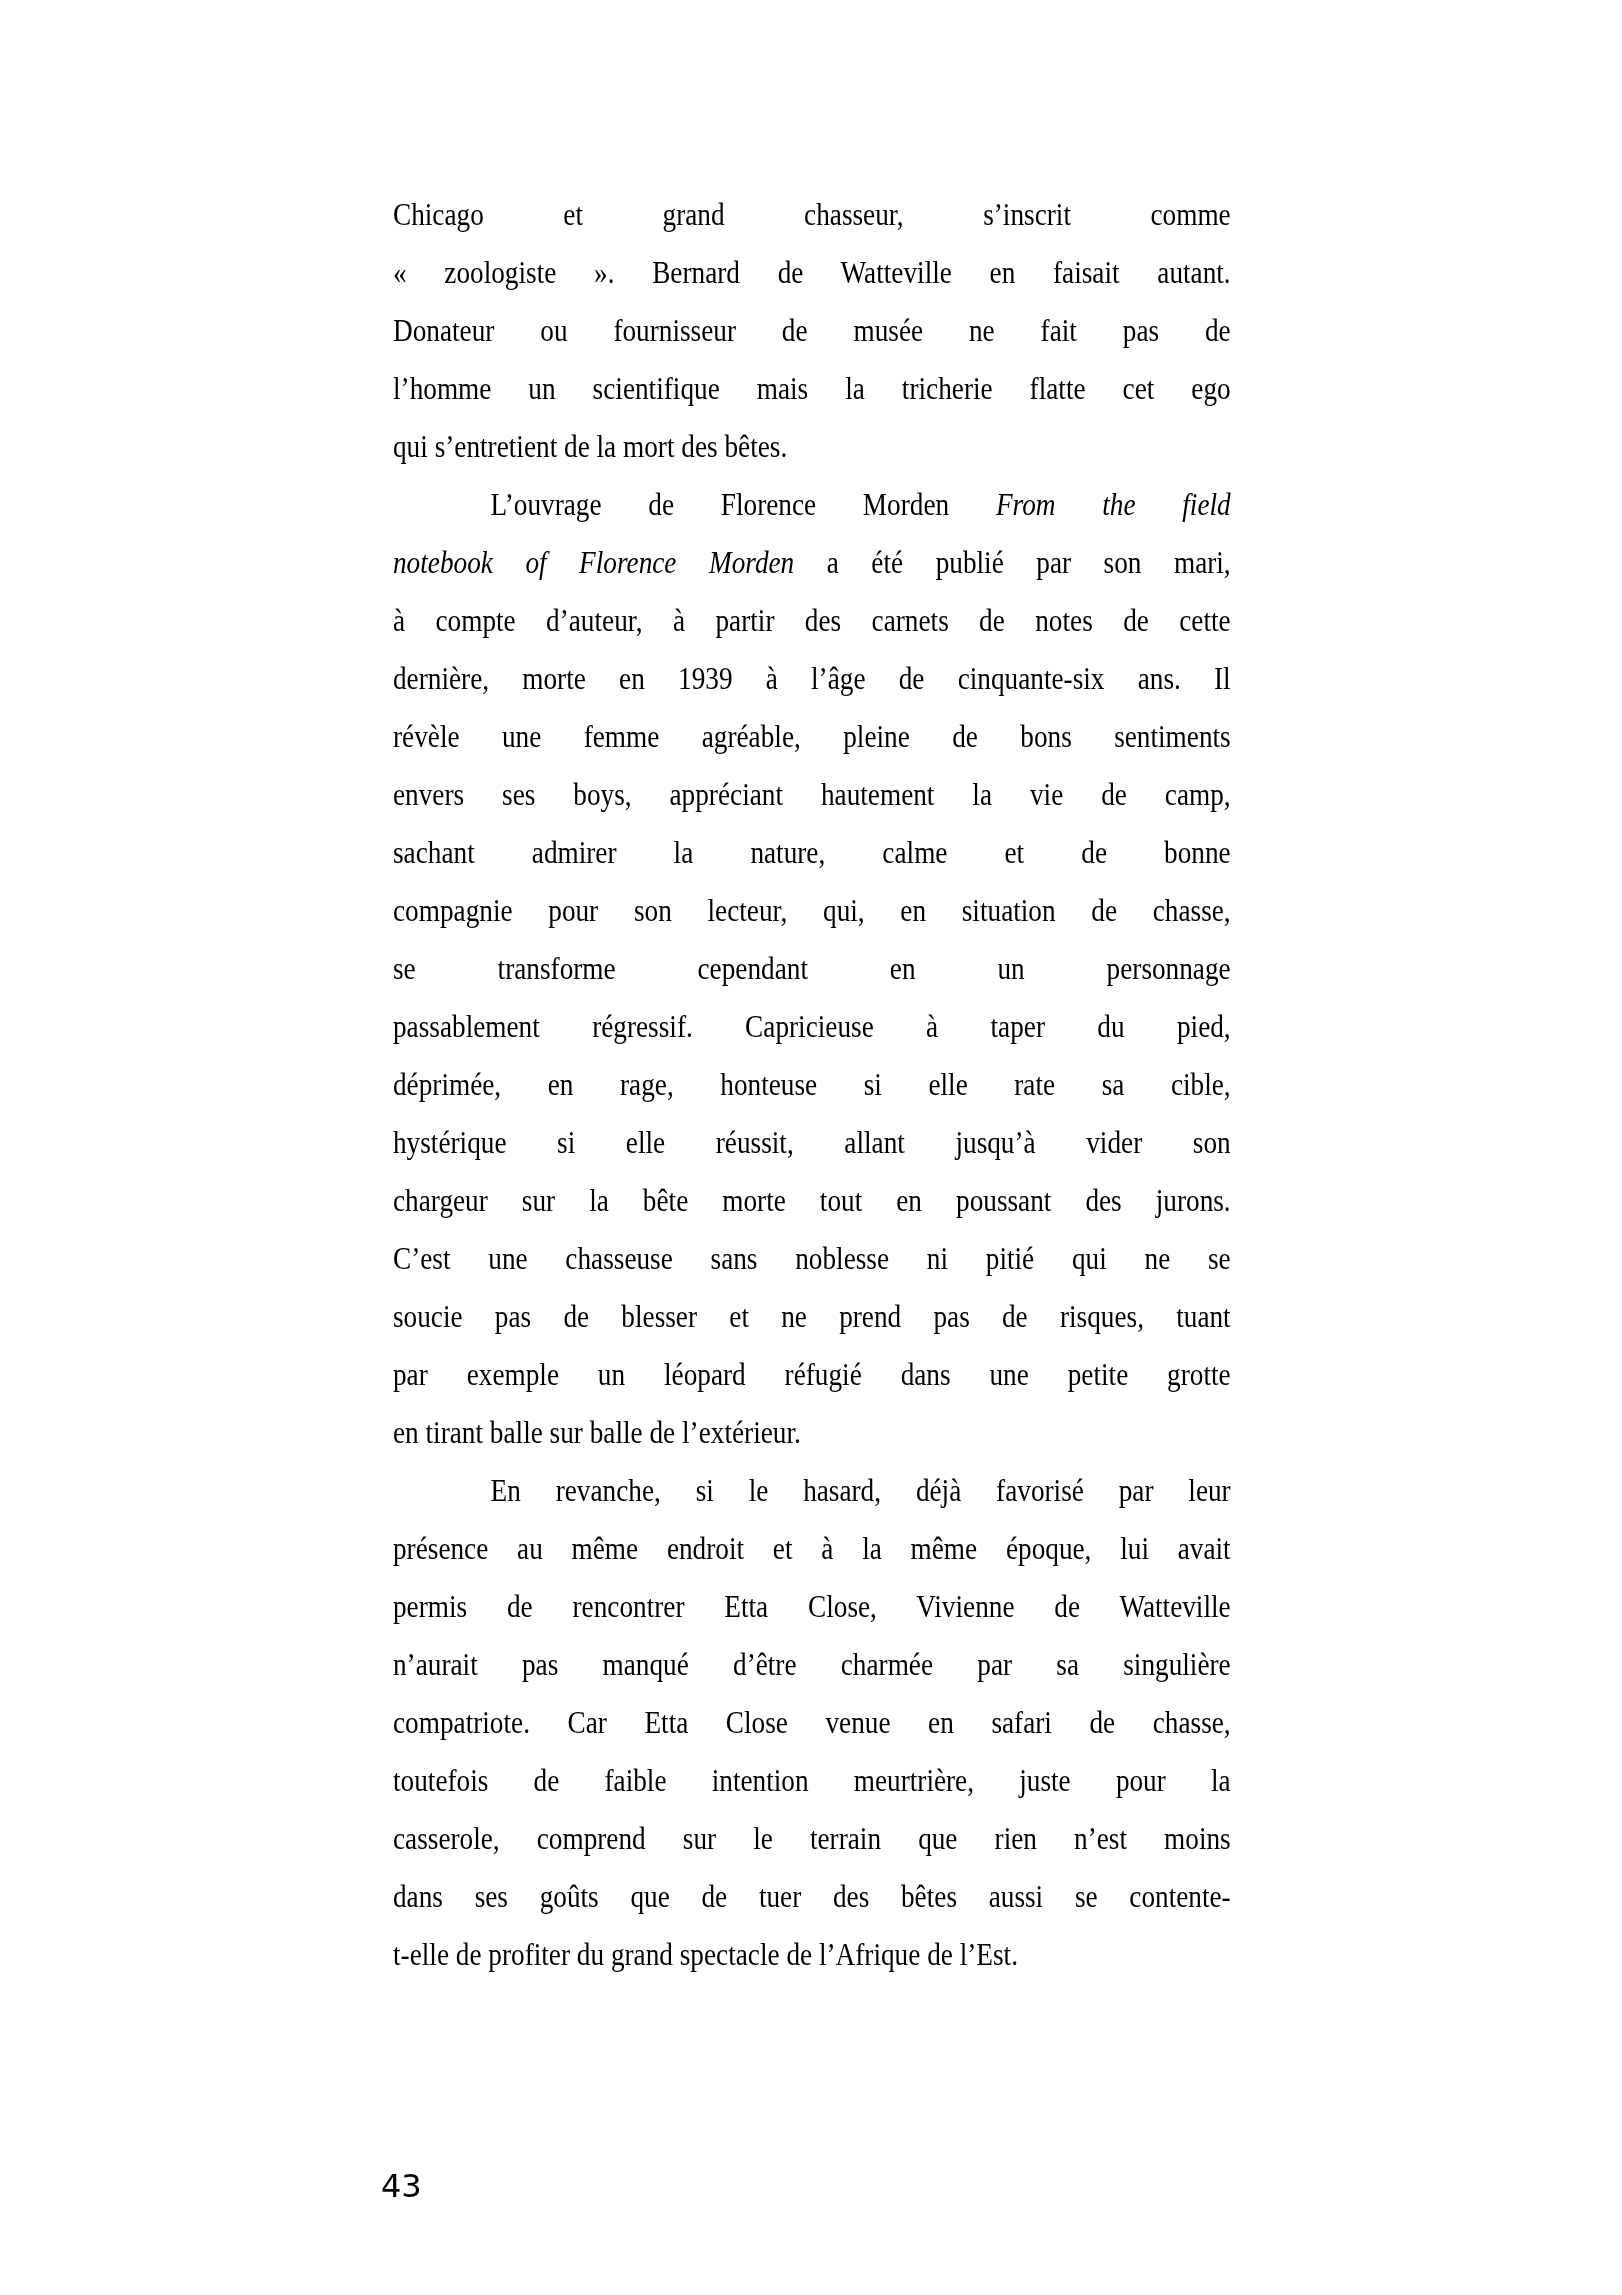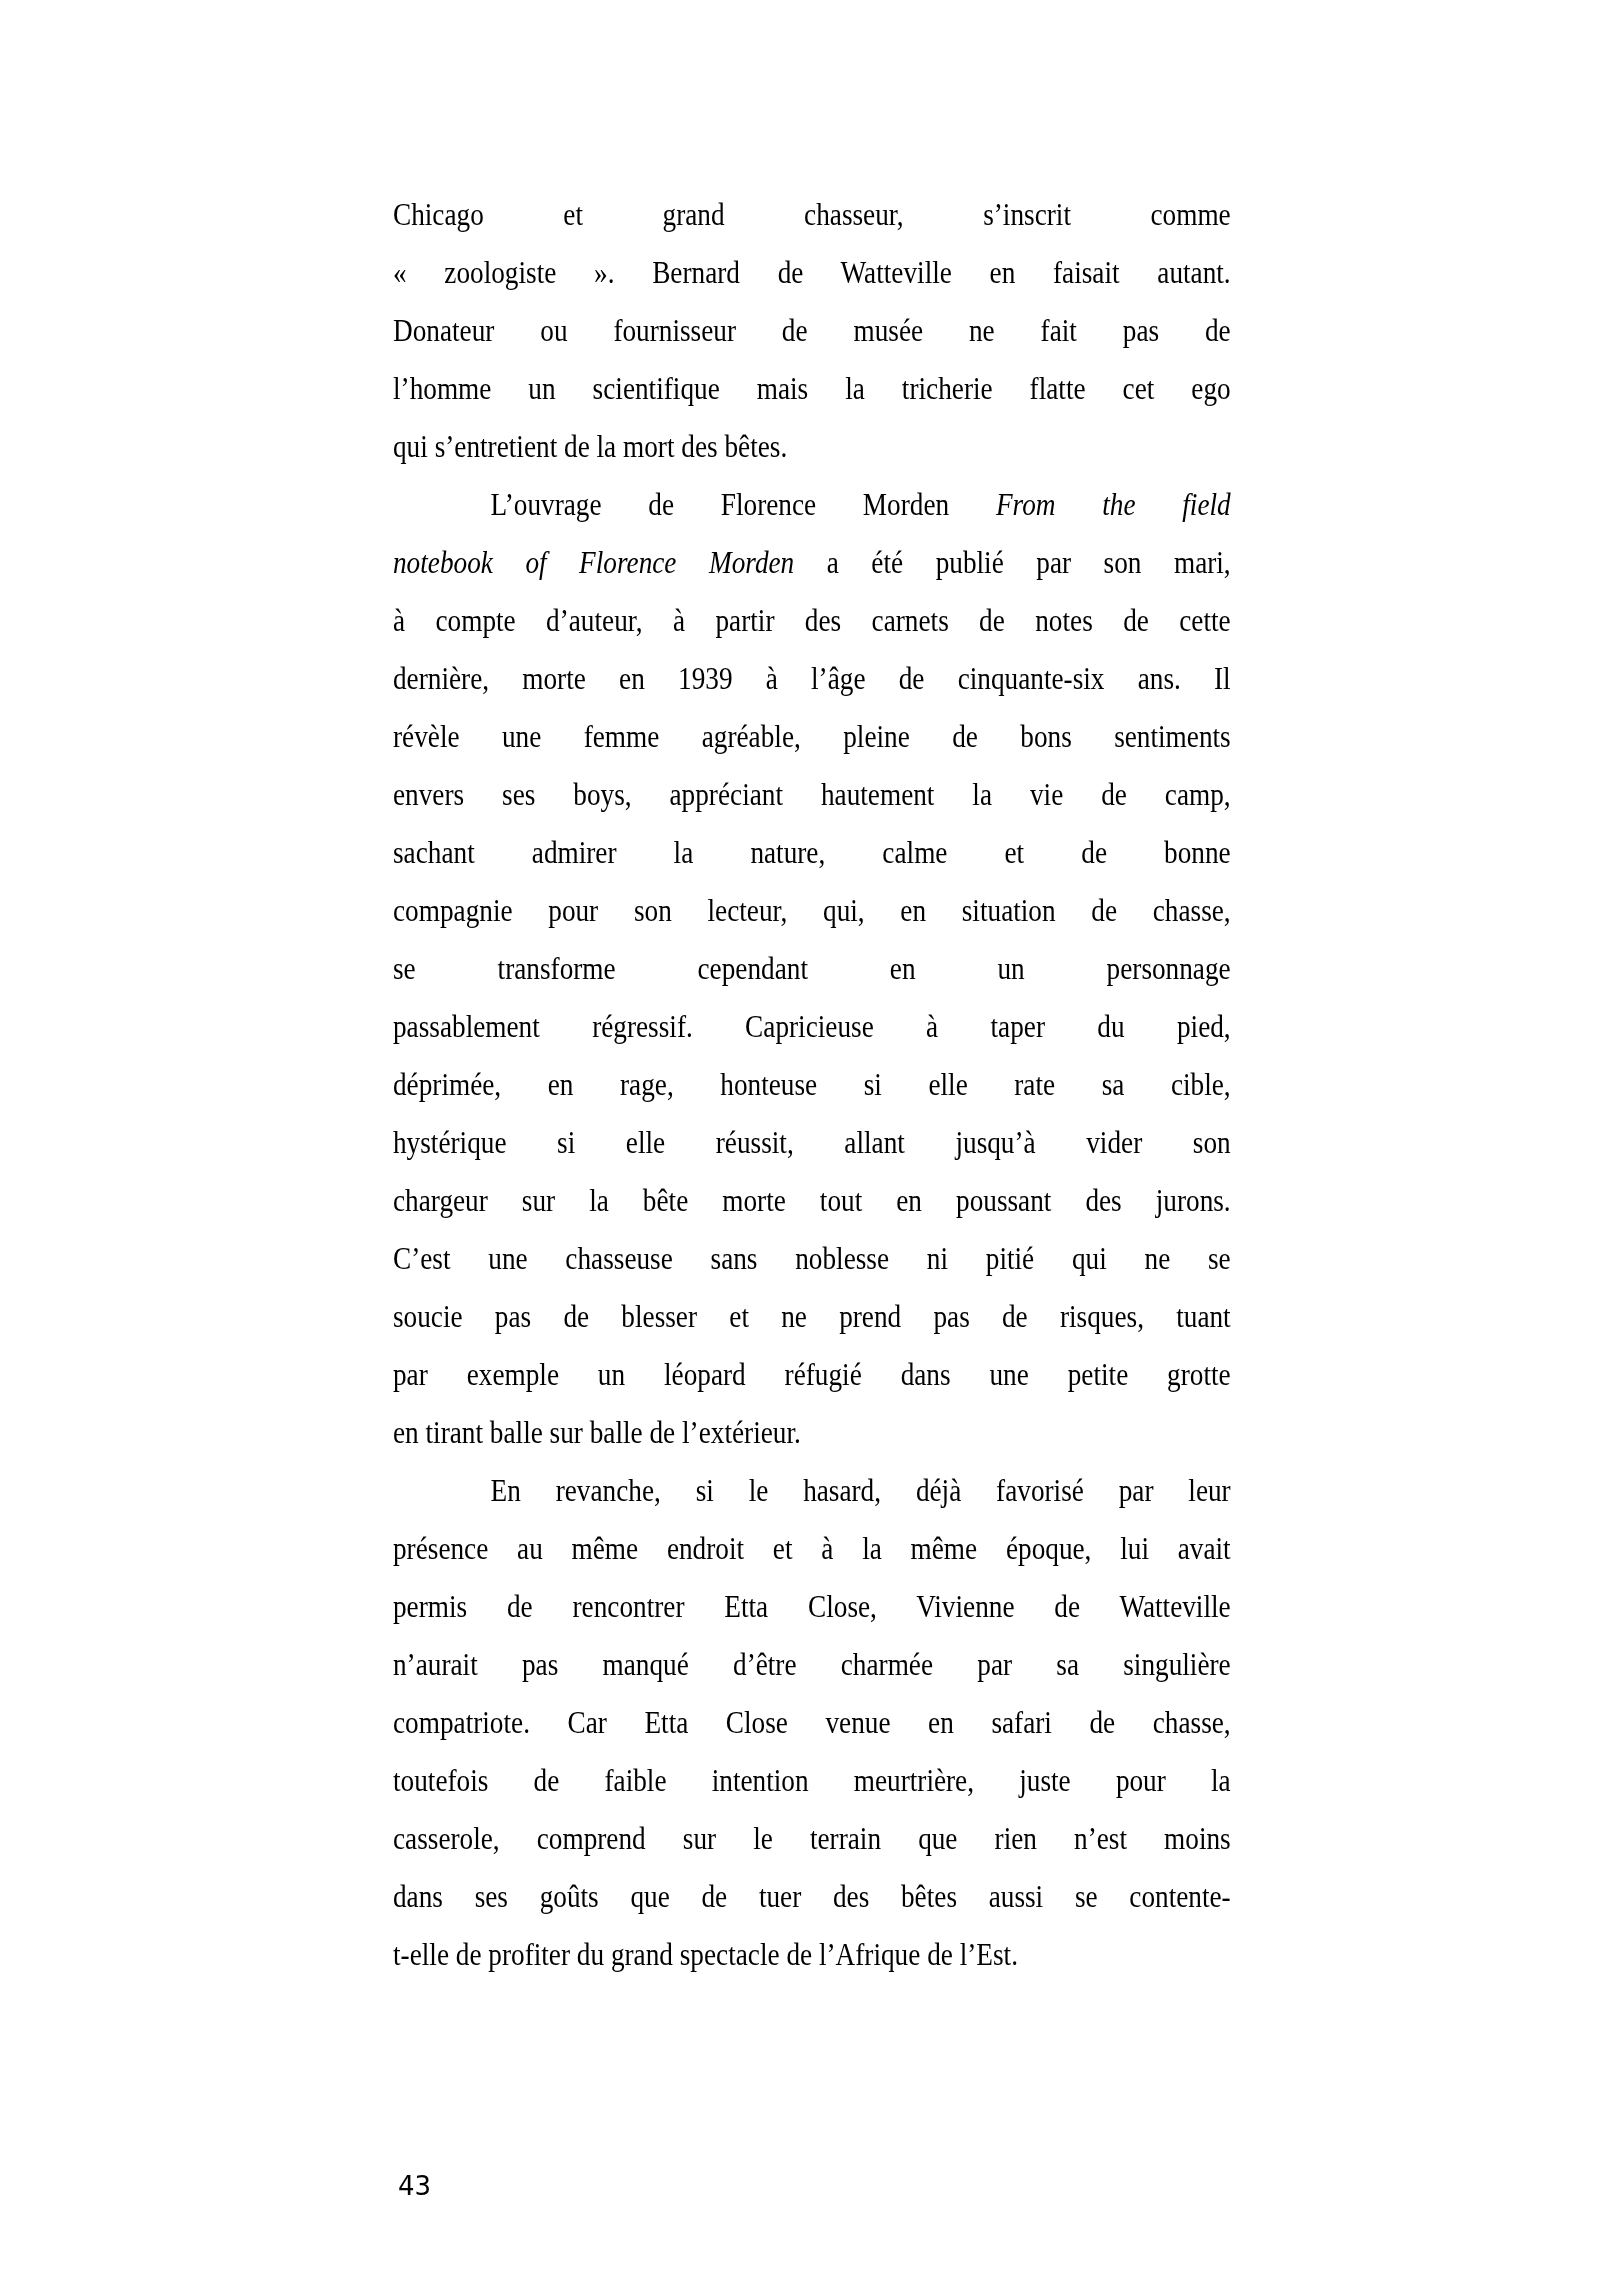--- a/index.html
+++ b/index.html
@@ -30,24 +30,24 @@
   }
   .line.endpara {
     text-align: left;
     text-align-last: left;
   }
   .line.indent { text-indent: 111px; }
   .seg { font-style: normal; }
   .seg.italic { font-style: italic; }
   .pagenum {
     position: absolute;
-    left: 398px;
+    left: 381px;
     top: 2172px;
     font-family: "DejaVu Sans", "Liberation Sans", sans-serif;
-    font-size: 26px;
+    font-size: 32px;
     line-height: 29px;
   }
 </style>
 </head>
 <body>
 
 <div class="page">
   <div class="textblock">
     <div class="line">Chicago et grand chasseur, s’inscrit comme</div>
     <div class="line">« zoologiste ». Bernard de Watteville en faisait autant.</div>

